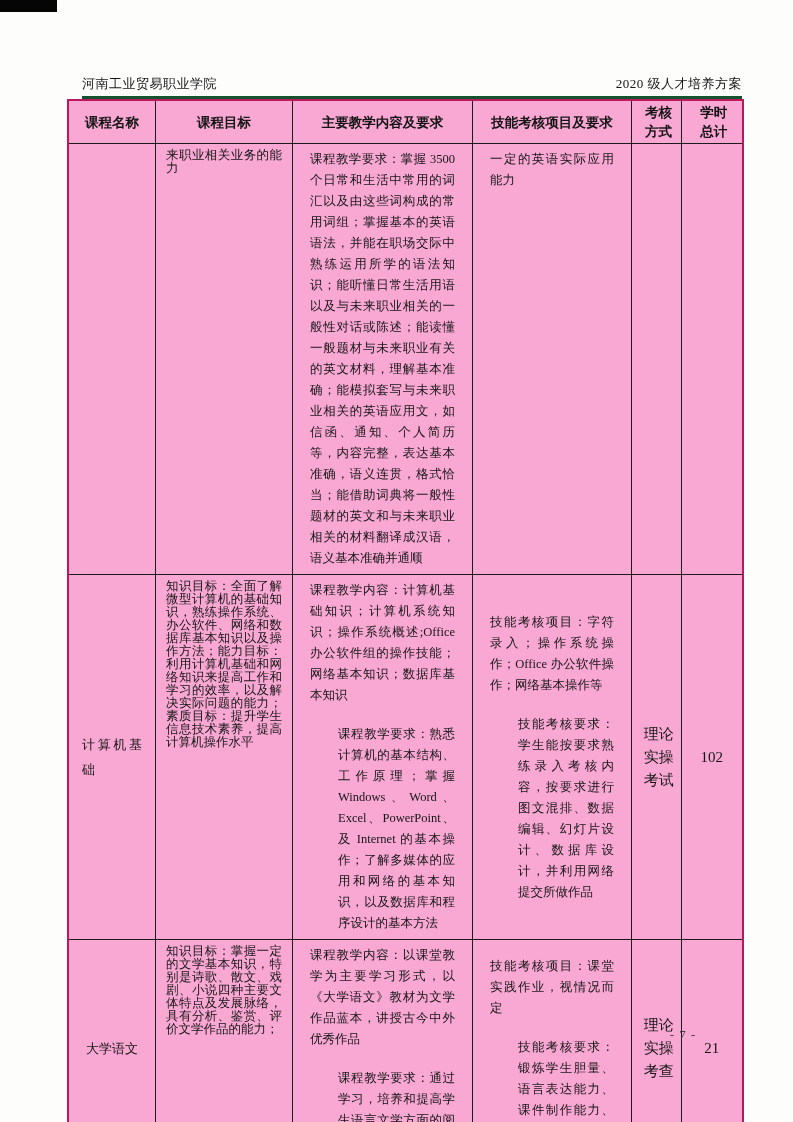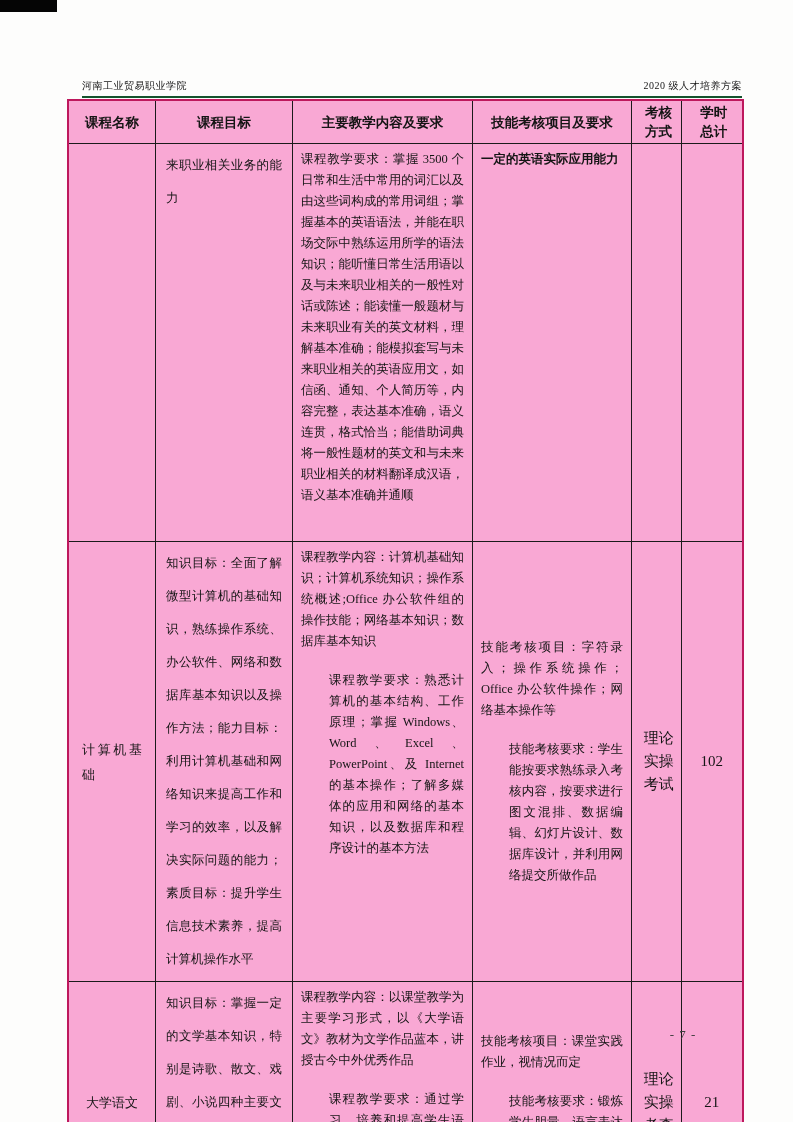--- a/index.html
+++ b/index.html
@@ -12,23 +12,23 @@
   .page {
     position:relative; width:793px; height:1122px;
     background:#fdfdfc; overflow:hidden;
   }
   .scan-artifact {
     position:absolute; left:0; top:0; width:57px; height:12px;
     background:#050505;
   }
   .doc-header {
     position:absolute; left:82px; top:62px; width:660px; height:31px;
-    border-bottom:2px solid #14532d;
+    border-bottom:6px solid #14532d;
     display:flex; justify-content:space-between; align-items:flex-end;
-    padding-bottom:3px; font-size:10px; letter-spacing:0.5px;
+    padding-bottom:3px; font-size:13px; letter-spacing:0.5px;
   }
   table.course-table {
     position:absolute; left:67px; top:99px;
     border-collapse:collapse; table-layout:fixed;
     border:2px solid #be185d;
     background:#f9a8d4;
   }
   .course-table th, .course-table td {
     border:1px solid #1b1b1b;
     overflow:hidden;
@@ -42,27 +42,27 @@
   tr.r2 { height:311px; }
   tr.r3 { height:169px; }
   td.name-cell {
     text-align:center; vertical-align:middle;
     font-size:13px; line-height:25px; padding:0 13px;
   }
   td.name-cell .spread {
     width:60px; margin:0 auto; text-align:justify; text-align-last:auto;
   }
   td.cell {
-    vertical-align:top; padding:5px 8px;
+    vertical-align:top; padding:5px 17px;
     font-size:12.5px; text-align:justify;
   }
-  td.obj  { line-height:33px; padding:5px 10px; }
+  td.obj  { line-height:13px; padding:5px 10px; }
   td.cont { line-height:21px; }
   td.assess { line-height:21px; vertical-align:middle; }
-  td.assess.top { vertical-align:top;font-weight:bold; }
+  td.assess.top { vertical-align:top; }
   td.cell p { margin:0; }
   td.cell p + p { margin-top:18px;margin-left:28px; }
   td.exam, td.hours {
     text-align:center; vertical-align:middle;
     font-size:15px; line-height:23px;
   }
   .narrow { width:2.3em; margin:0 auto; text-align:right; }
   .page-number {
     position:absolute; left:648px; top:1027px; width:70px;
     font-size:13px; color:#3c3c3c; text-align:center; letter-spacing:1px;

